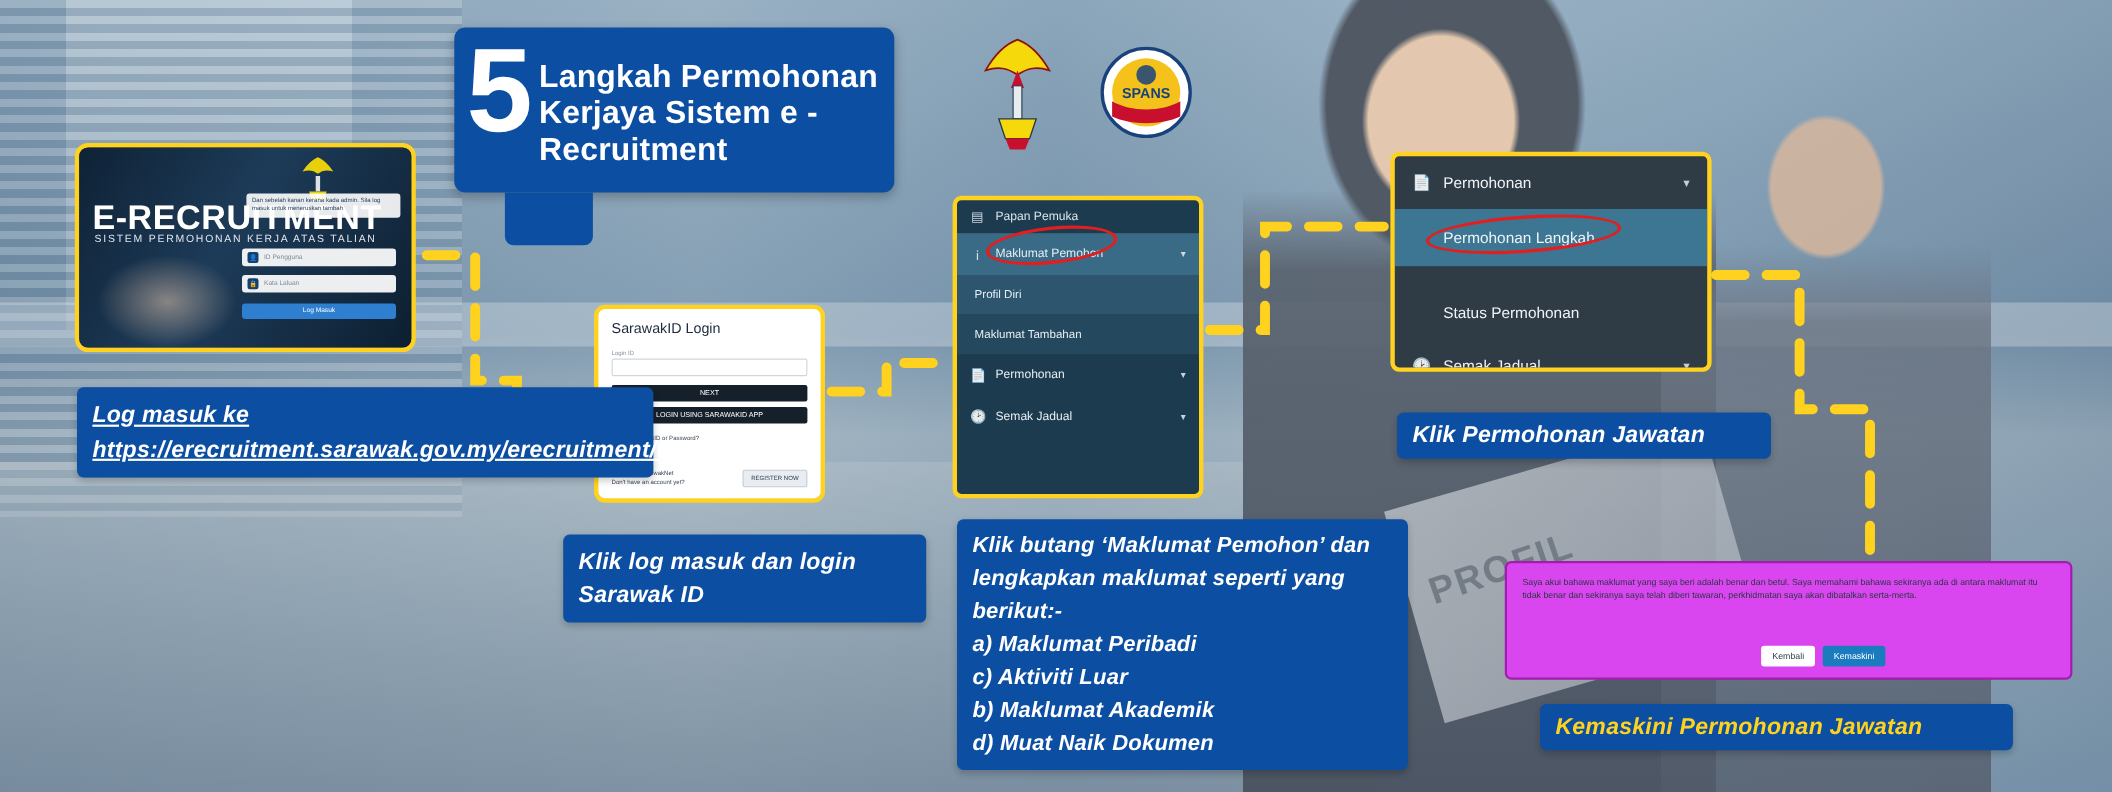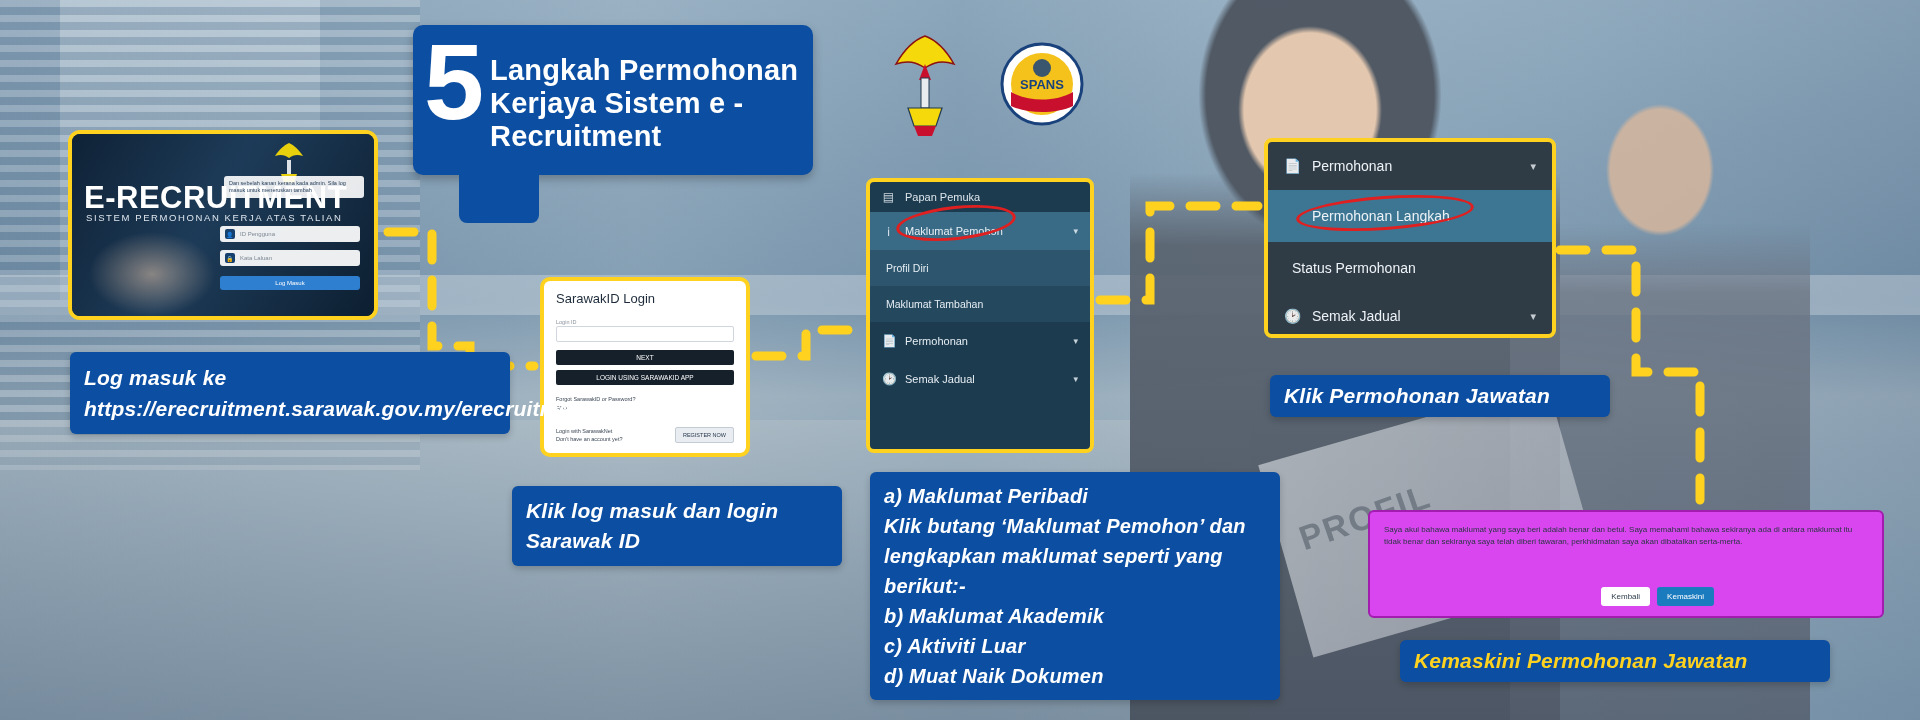--- a/index.html
+++ b/index.html
@@ -157,41 +157,41 @@
   #step4 {
     position:absolute; left:1264px; top:138px; width:292px; height:200px;
     background:#2f3b45; border:4px solid #ffd21f; border-radius:8px;
     overflow:hidden; color:#eef3f7;
   }
   #step4 .r { display:flex; align-items:center; gap:12px; padding:0 16px; font-size:14px; }
   #step4 .r .ic { width:16px; text-align:center; opacity:.9; }
   #step4 .r .car { margin-left:auto; font-size:11px; opacity:.8; }
   #step4 .r1 { height:48px; }
   #step4 .r2 { height:52px; background:#3c7693; padding-left:44px; }
-  #step4 .r3 { height:52px; padding-left:24px; }
+  #step4 .r3 { height:52px; padding-left:44px;margin-top:16px; }
   #step4 .r4 { height:44px; }
 
   
   #step5 {
     position:absolute; left:1368px; top:510px; width:516px; height:108px;
     background:#d946ef; border:2px solid #a21caf; border-radius:6px;
     padding:12px 14px;
   }
   #step5 .d-txt { font-size:8px; color:#2a3643; line-height:12px; }
   #step5 .d-btns { position:absolute; right:168px; bottom:10px; display:flex; gap:7px; }
   #step5 .d-b1 { font-size:8px; color:#30404f; padding:5px 10px; border-radius:3px; background:#fff; }
   #step5 .d-b2 { font-size:8px; color:#fff; padding:5px 10px; border-radius:3px; background:#1b7bbf;text-align:center; }
 
   
   .cap {
     position:absolute; background:#0b4ea2; color:#fff; border-radius:6px;
     font-style:italic; font-weight:bold; letter-spacing:.2px;
     box-shadow:0 3px 7px rgba(0,0,0,.2);
   }
-  #cap1 { left:70px; top:352px; width:440px; padding:10px 14px; font-size:21px; line-height:31px; }
+  #cap1 { left:70px; top:352px; width:524px; padding:10px 14px; font-size:21px; line-height:31px;text-decoration:underline; }
   #cap2 { left:512px; top:486px; width:330px; padding:10px 14px; font-size:21px; line-height:30px; }
   #cap3 { left:870px; top:472px; width:410px; padding:9px 14px; font-size:20px; line-height:30px; }
   #cap4 { left:1270px; top:375px; width:340px; padding:9px 14px; font-size:21px; }
   #cap5 { left:1400px; top:640px; width:430px; padding:9px 14px; font-size:21px; }
 
   .ylw { color:#ffd21f; }
 
   
   .ellipse { position:absolute; border:3px solid #e02020; border-radius:50%; }
   #ell1 { left:896px; top:206px; width:120px; height:34px; transform:rotate(-6deg); }
@@ -346,21 +346,21 @@
 </div>
 
 <div class="cap" id="cap1">
   <div>Log masuk ke</div>
   <div>https://erecruitment.sarawak.gov.my/erecruitment/welcome</div>
 </div>
 
 <div class="cap" id="cap2">Klik log masuk dan login Sarawak ID</div>
 
 <div class="cap" id="cap3">
+  <div>Klik butang ‘Maklumat Pemohon’ dan lengkapkan maklumat seperti yang berikut:-</div>
   <div>a) Maklumat Peribadi</div>
-  <div>Klik butang ‘Maklumat Pemohon’ dan lengkapkan maklumat seperti yang berikut:-</div>
+  <div>c) Aktiviti Luar</div>
   <div>b) Maklumat Akademik</div>
-  <div>c) Aktiviti Luar</div>
   <div>d) Muat Naik Dokumen</div>
 </div>
 
 <div class="cap" id="cap4">Klik Permohonan Jawatan</div>
 <div class="cap ylw" id="cap5">Kemaskini Permohonan Jawatan</div>
 
 </body></html>

